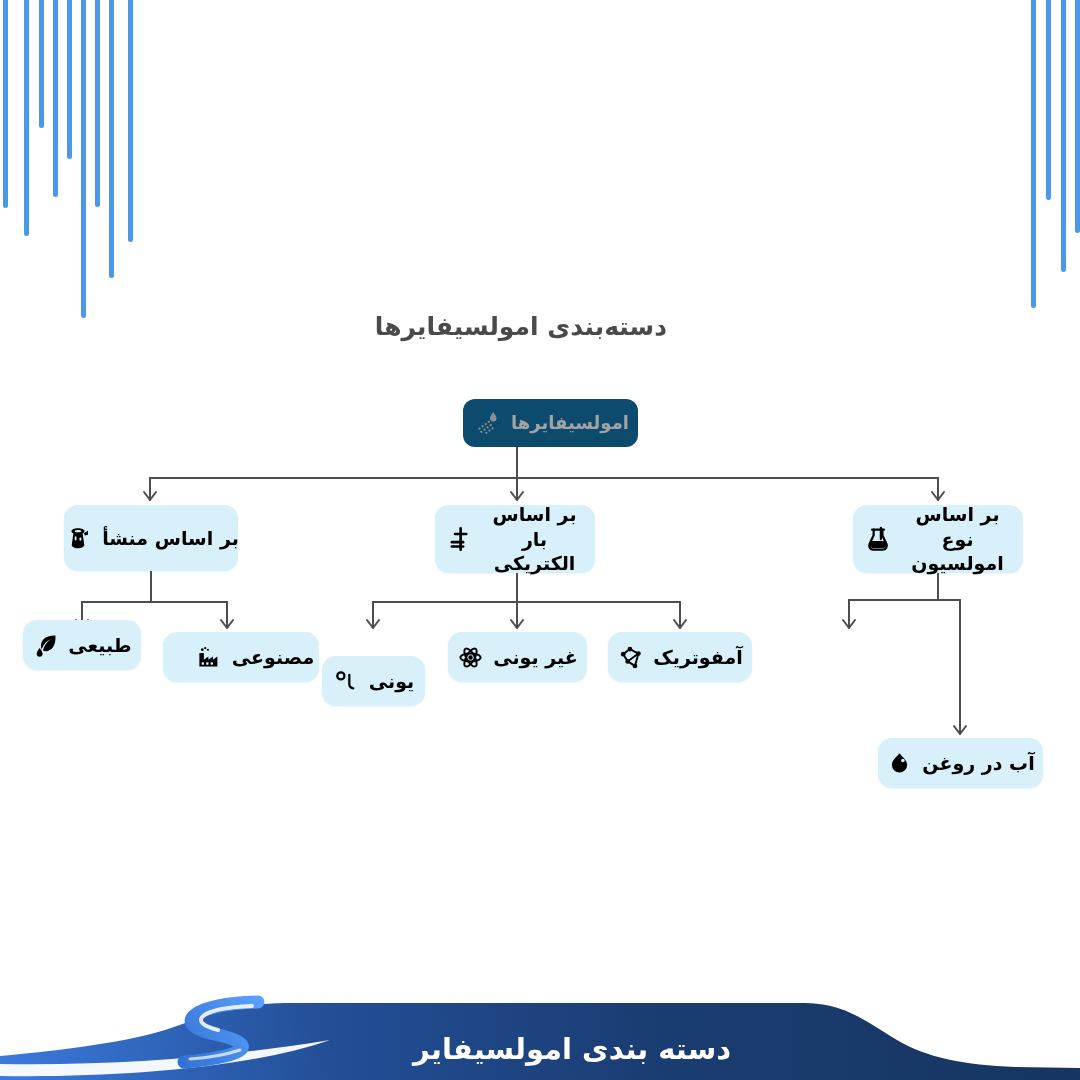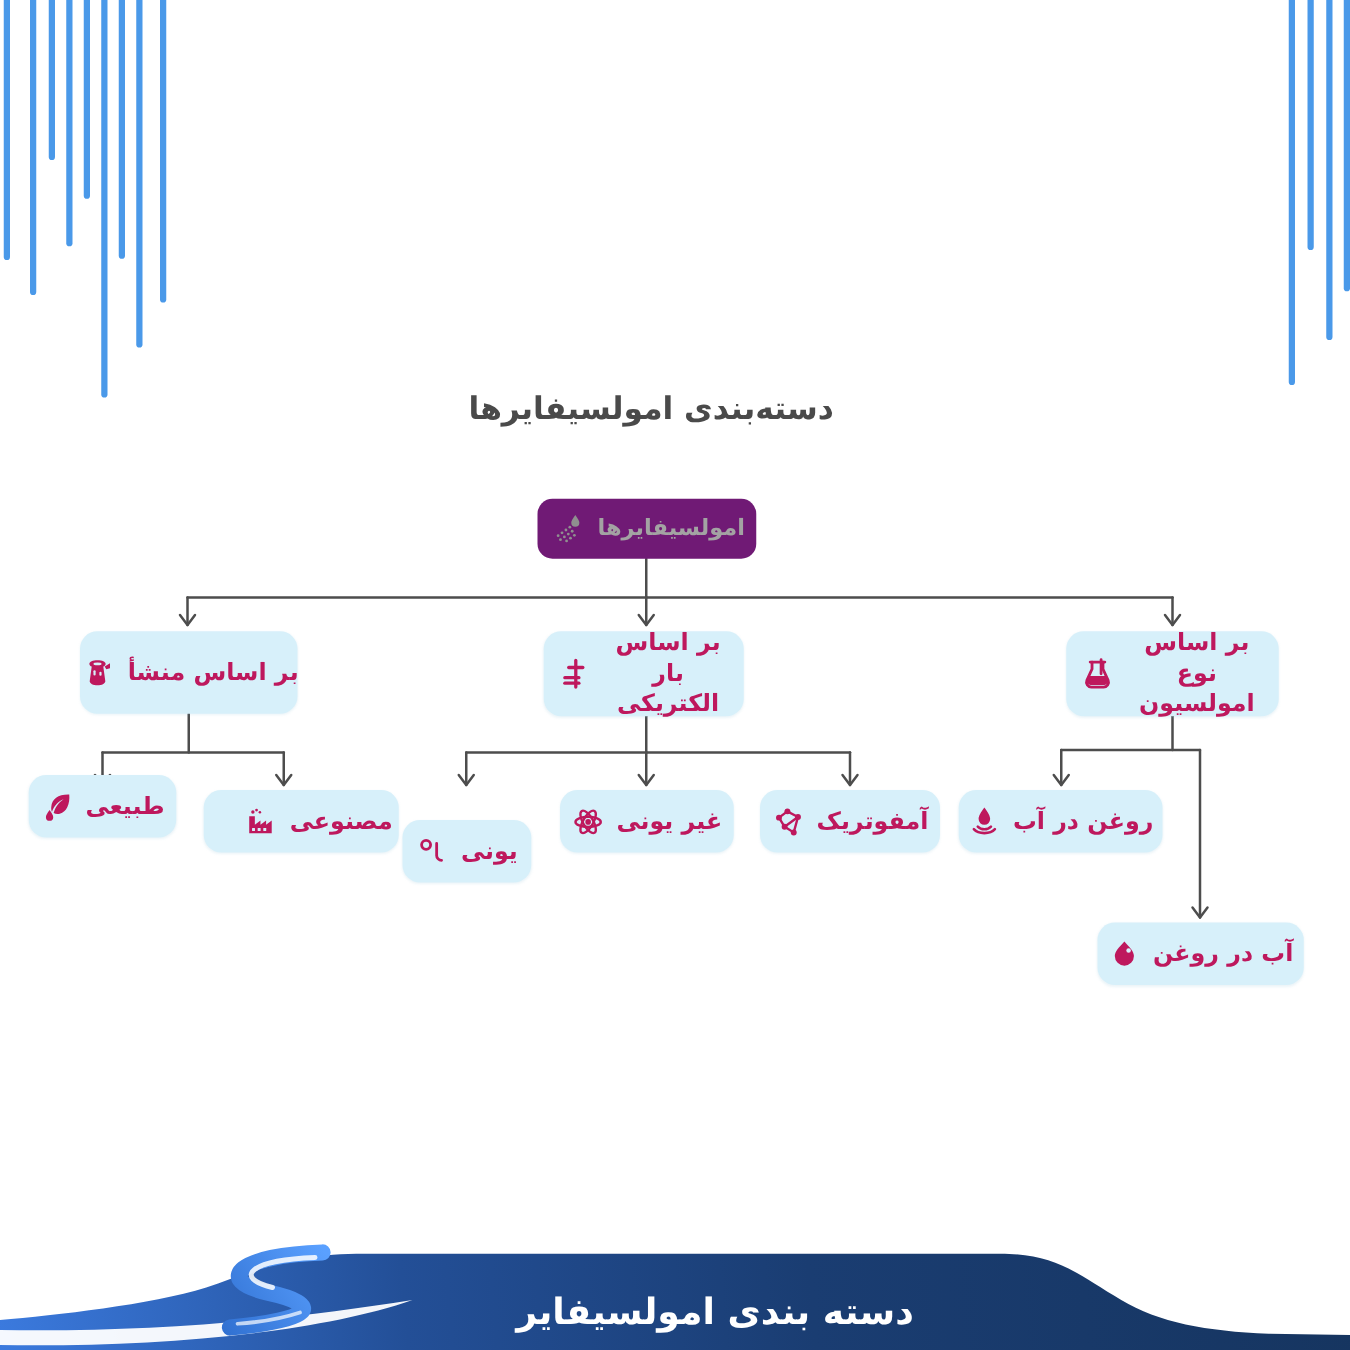--- a/index.html
+++ b/index.html
@@ -5,28 +5,28 @@
   html,body{margin:0;padding:0;background:#fff;}
   .canvas{position:relative;width:1080px;height:1080px;background:#ffffff;overflow:hidden;
           font-family:"DejaVu Sans",sans-serif;}
   
   .decor-line{position:absolute;top:0;width:5px;background:#4a99e9;border-radius:0 0 4px 4px;}
   
   .title{position:absolute;left:367px;top:312px;width:300px;text-align:right;direction:rtl;
          font-size:25px;font-weight:bold;color:#4a4a4a;letter-spacing:0;}
   
   .node{position:absolute;display:flex;flex-direction:row;align-items:center;justify-content:center;
-        gap:9px;background:#d7f0fa;border-radius:14px;color:#be185d;direction:rtl;
+        gap:9px;background:#d7f0fa;border-radius:14px;color:#000000;direction:rtl;
         box-shadow:0 1px 2px rgba(120,180,210,0.15);}
   .node .nlabel{font-size:19px;font-weight:bold;line-height:1.3;white-space:nowrap;}
   .node .nlabel.wrap{white-space:normal;text-align:center;}
   .node .nicon{display:flex;align-items:center;justify-content:center;}
   .node .nicon svg{width:30px;height:30px;display:block;}
   .node.leaf .nicon svg{width:27px;height:27px;}
-  .node.root{background:#701a75;color:#a3a3a3;border-radius:12px;box-shadow:none;}
+  .node.root{background:#0c4a6e;color:#a3a3a3;border-radius:12px;box-shadow:none;margin-left:33px;}
   .node.root .nlabel{font-size:18px;color:#a3a3a3;}
   .node.root .nicon{color:#8f8f8f;}
   
   .connectors{position:absolute;left:0;top:0;pointer-events:none;}
   
   .footer-svg{position:absolute;left:0;top:988px;}
   .footer-text{position:absolute;left:0;top:1032px;width:1080px;text-align:center;direction:rtl;
                color:#ffffff;font-size:29px;font-weight:bold;z-index:3;padding-left:32px;}
 </style>
 </head>
@@ -220,32 +220,20 @@
             <circle cx="5.5" cy="9" r="2.1"></circle>
             <circle cx="11.5" cy="4.5" r="2.1"></circle>
             <circle cx="19" cy="8.5" r="2.1"></circle>
             <circle cx="9.5" cy="15.5" r="2.1"></circle>
             <circle cx="16" cy="19.5" r="2.1"></circle>
           </g>
         </svg>
     </span>
   </div>
 
-  <div class="node leaf" style="left:767px;top:632px;width:163px;height:50px;">
-    <span class="nlabel">روغن در آب</span>
-    <span class="nicon">
-      <svg viewBox="0 0 24 24">
-          <path fill="currentColor" d="M12 1.8c2.6 3.6 4.1 6 4.1 8.2a4.1 4.1 0 0 1-8.2 0c0-2.2 1.5-4.6 4.1-8.2z"></path>
-      <g fill="none" stroke="currentColor" stroke-width="1.8" stroke-linecap="round">
-        <path d="M4.5 17.2c1.6 1.8 3.8 2.8 7.5 2.8s5.9-1 7.5-2.8"></path>
-        <path d="M7.3 15.4c1.1 1.2 2.6 1.9 4.7 1.9s3.6-.7 4.7-1.9"></path>
-          </g>
-        </svg>
-    </span>
-  </div>
 
   <div class="node leaf" style="left:878px;top:738px;width:165px;height:50px;">
     <span class="nlabel">آب در روغن</span>
     <span class="nicon">
       <svg viewBox="0 0 24 24">
           <path fill="currentColor" d="M12 2.8c3.9 4.4 6.8 7 6.8 10.4a6.8 6.8 0 0 1-13.6 0C5.2 9.8 8.1 7.2 12 2.8z"></path>
       <circle cx="15" cy="9.3" r="1.6" fill="#d7f0fa"></circle>
         </svg>
     </span>
   </div>

